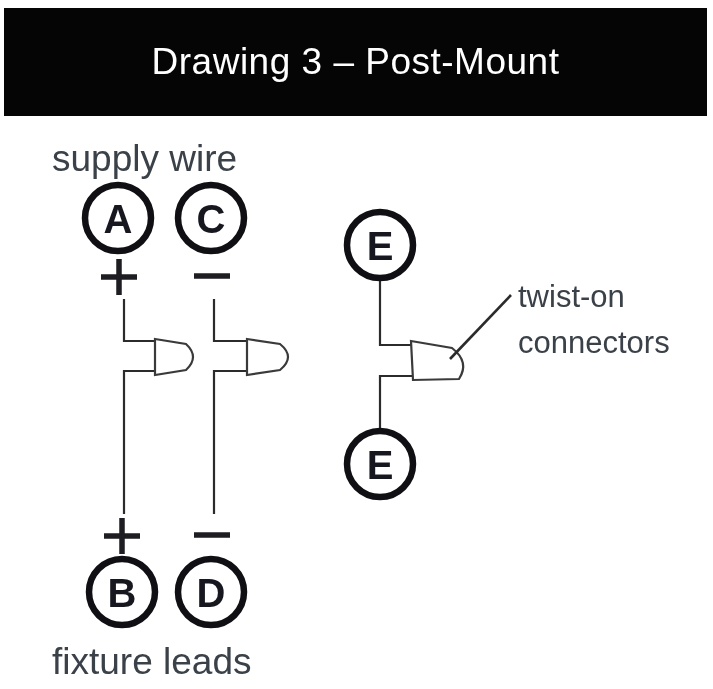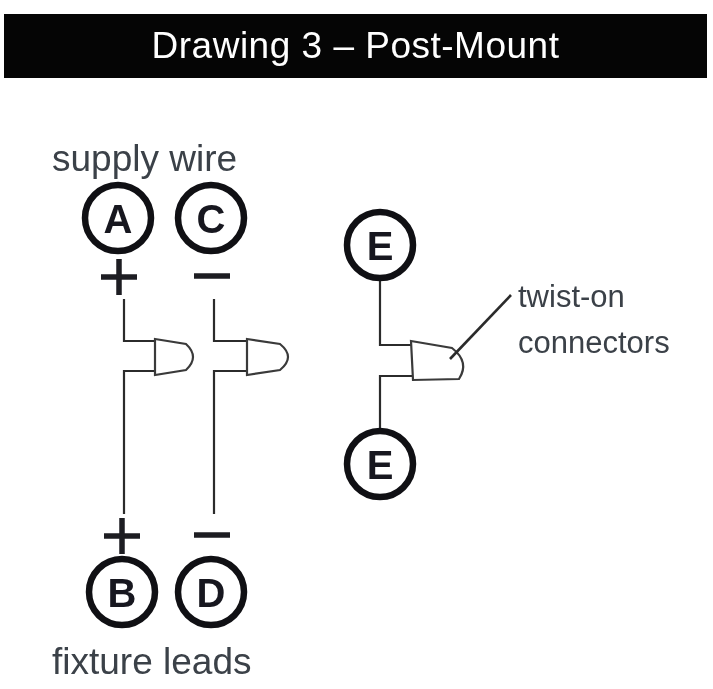--- a/index.html
+++ b/index.html
@@ -21,27 +21,26 @@
     width: 713px;
     height: 689px;
     background: #ffffff;
   }
   
   .title-banner {
     position: absolute;
     left: 4px;
     top: 8px;
     width: 703px;
-    height: 64px;
+    height: 108px;
     background: #050505;
     display: flex;
     align-items: center;
     justify-content: center;
     box-sizing: border-box;
-    margin-top: 6px;
   }
   .title-text {
     color: #ffffff;
     font-family: "Liberation Sans", sans-serif;
     font-size: 37px;
     font-weight: 400;
     letter-spacing: 0.5px;
     white-space: nowrap;
   }
   

